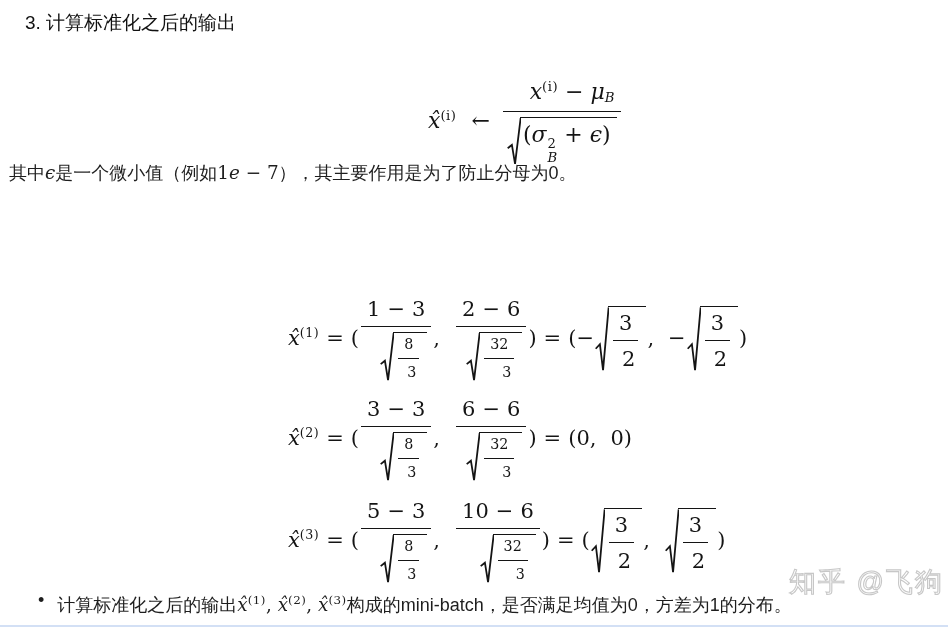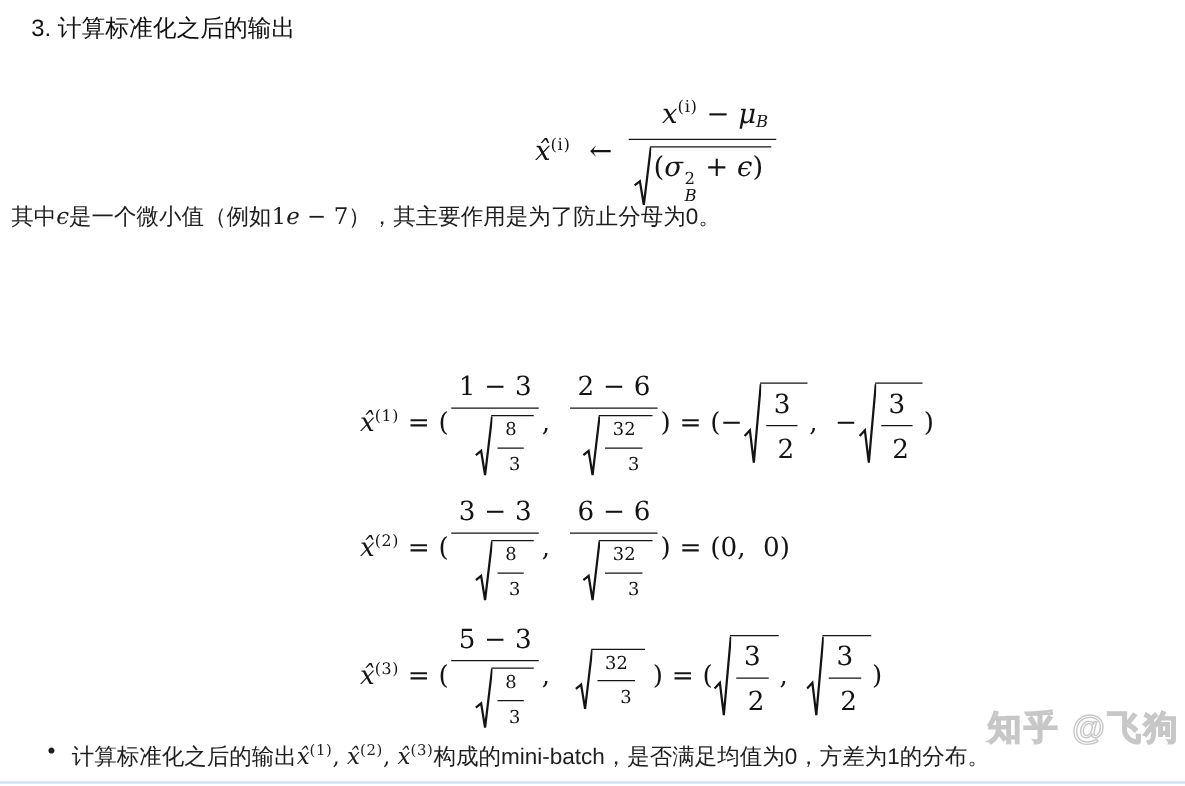--- a/index.html
+++ b/index.html
@@ -50,21 +50,21 @@
   .mnum  { display:block; padding:0 6px 4px; border-bottom:1.4px solid currentColor; }
   .mden  { display:block; padding:5px 3px 0; }
   .msqrt { display:inline-flex; align-items:stretch; vertical-align:middle; margin:0 1px; }
   .msign { position:relative; width:14px; flex:none; }
   .msign svg { position:absolute; left:0; top:0; width:100%; height:100%; }
   .mrad  { display:block; border-top:1.6px solid currentColor; padding:3px 6px 1px 3px; margin-left:-1px; }
   
   .watermark {
     position:absolute; top:564px; right:4px; z-index:5;
     font-size:27px; letter-spacing:2px; color:transparent;
-    -webkit-text-stroke:1.1px #c7c7c7; font-weight:700;
+    -webkit-text-stroke:1.1px #c7c7c7; font-weight:400;
   }
   .bottom-line {
     position:absolute; left:0; bottom:2px; width:948px; height:2px;
     background:rgba(130,165,225,0.35);
   }
 </style>
 </head>
 <body>
 
 <div class="canvas">
@@ -132,21 +132,21 @@
             <span class="mrad"><span class="mfrac" style="font-size: 0.68em;"><span class="mnum"><span class="m-rm">32</span></span><span class="mden"><span class="m-rm">3</span></span></span></span>
           </span></span></span><span class="m-rm">)</span><span class="m-op">=</span><span class="m-rm">(</span><span class="m-rm">0</span><span class="m-rm">,</span><span class="msp" style="width: 14px;"></span><span class="m-rm">0</span><span class="m-rm">)</span></div>
 
   <div class="eq eq3"><span class="m-sym">x̂</span><span class="m-sup">(3)</span><span class="m-op">=</span><span class="m-rm">(</span><span class="mfrac"><span class="mnum"><span class="m-rm">5</span><span class="m-op">−</span><span class="m-rm">3</span></span><span class="mden"><span class="msqrt">
             <span class="msign">
               <svg viewBox="0 0 20 60" preserveAspectRatio="none">
                 <path d="M1 38 L7 34 L11.5 57 L19.5 1.2" fill="none" stroke="currentColor" stroke-width="1.8" vector-effect="non-scaling-stroke"></path>
               </svg>
             </span>
             <span class="mrad"><span class="mfrac" style="font-size: 0.68em;"><span class="mnum"><span class="m-rm">8</span></span><span class="mden"><span class="m-rm">3</span></span></span></span>
-          </span></span></span><span class="m-rm">,</span><span class="msp" style="width: 14px;"></span><span class="mfrac"><span class="mden"><span class="msqrt">
+          </span></span></span><span class="m-rm">,</span><span class="msp" style="width: 14px;"></span><span class="mfrac"><span class="mnum"><span class="m-rm">10</span><span class="m-op">−</span><span class="m-rm">6</span></span><span class="mden"><span class="msqrt">
             <span class="msign">
               <svg viewBox="0 0 20 60" preserveAspectRatio="none">
                 <path d="M1 38 L7 34 L11.5 57 L19.5 1.2" fill="none" stroke="currentColor" stroke-width="1.8" vector-effect="non-scaling-stroke"></path>
               </svg>
             </span>
             <span class="mrad"><span class="mfrac" style="font-size: 0.68em;"><span class="mnum"><span class="m-rm">32</span></span><span class="mden"><span class="m-rm">3</span></span></span></span>
           </span></span></span><span class="m-rm">)</span><span class="m-op">=</span><span class="m-rm">(</span><span class="msqrt">
         <span class="msign">
           <svg viewBox="0 0 20 60" preserveAspectRatio="none">
             <path d="M1 38 L7 34 L11.5 57 L19.5 1.2" fill="none" stroke="currentColor" stroke-width="1.8" vector-effect="non-scaling-stroke"></path>

